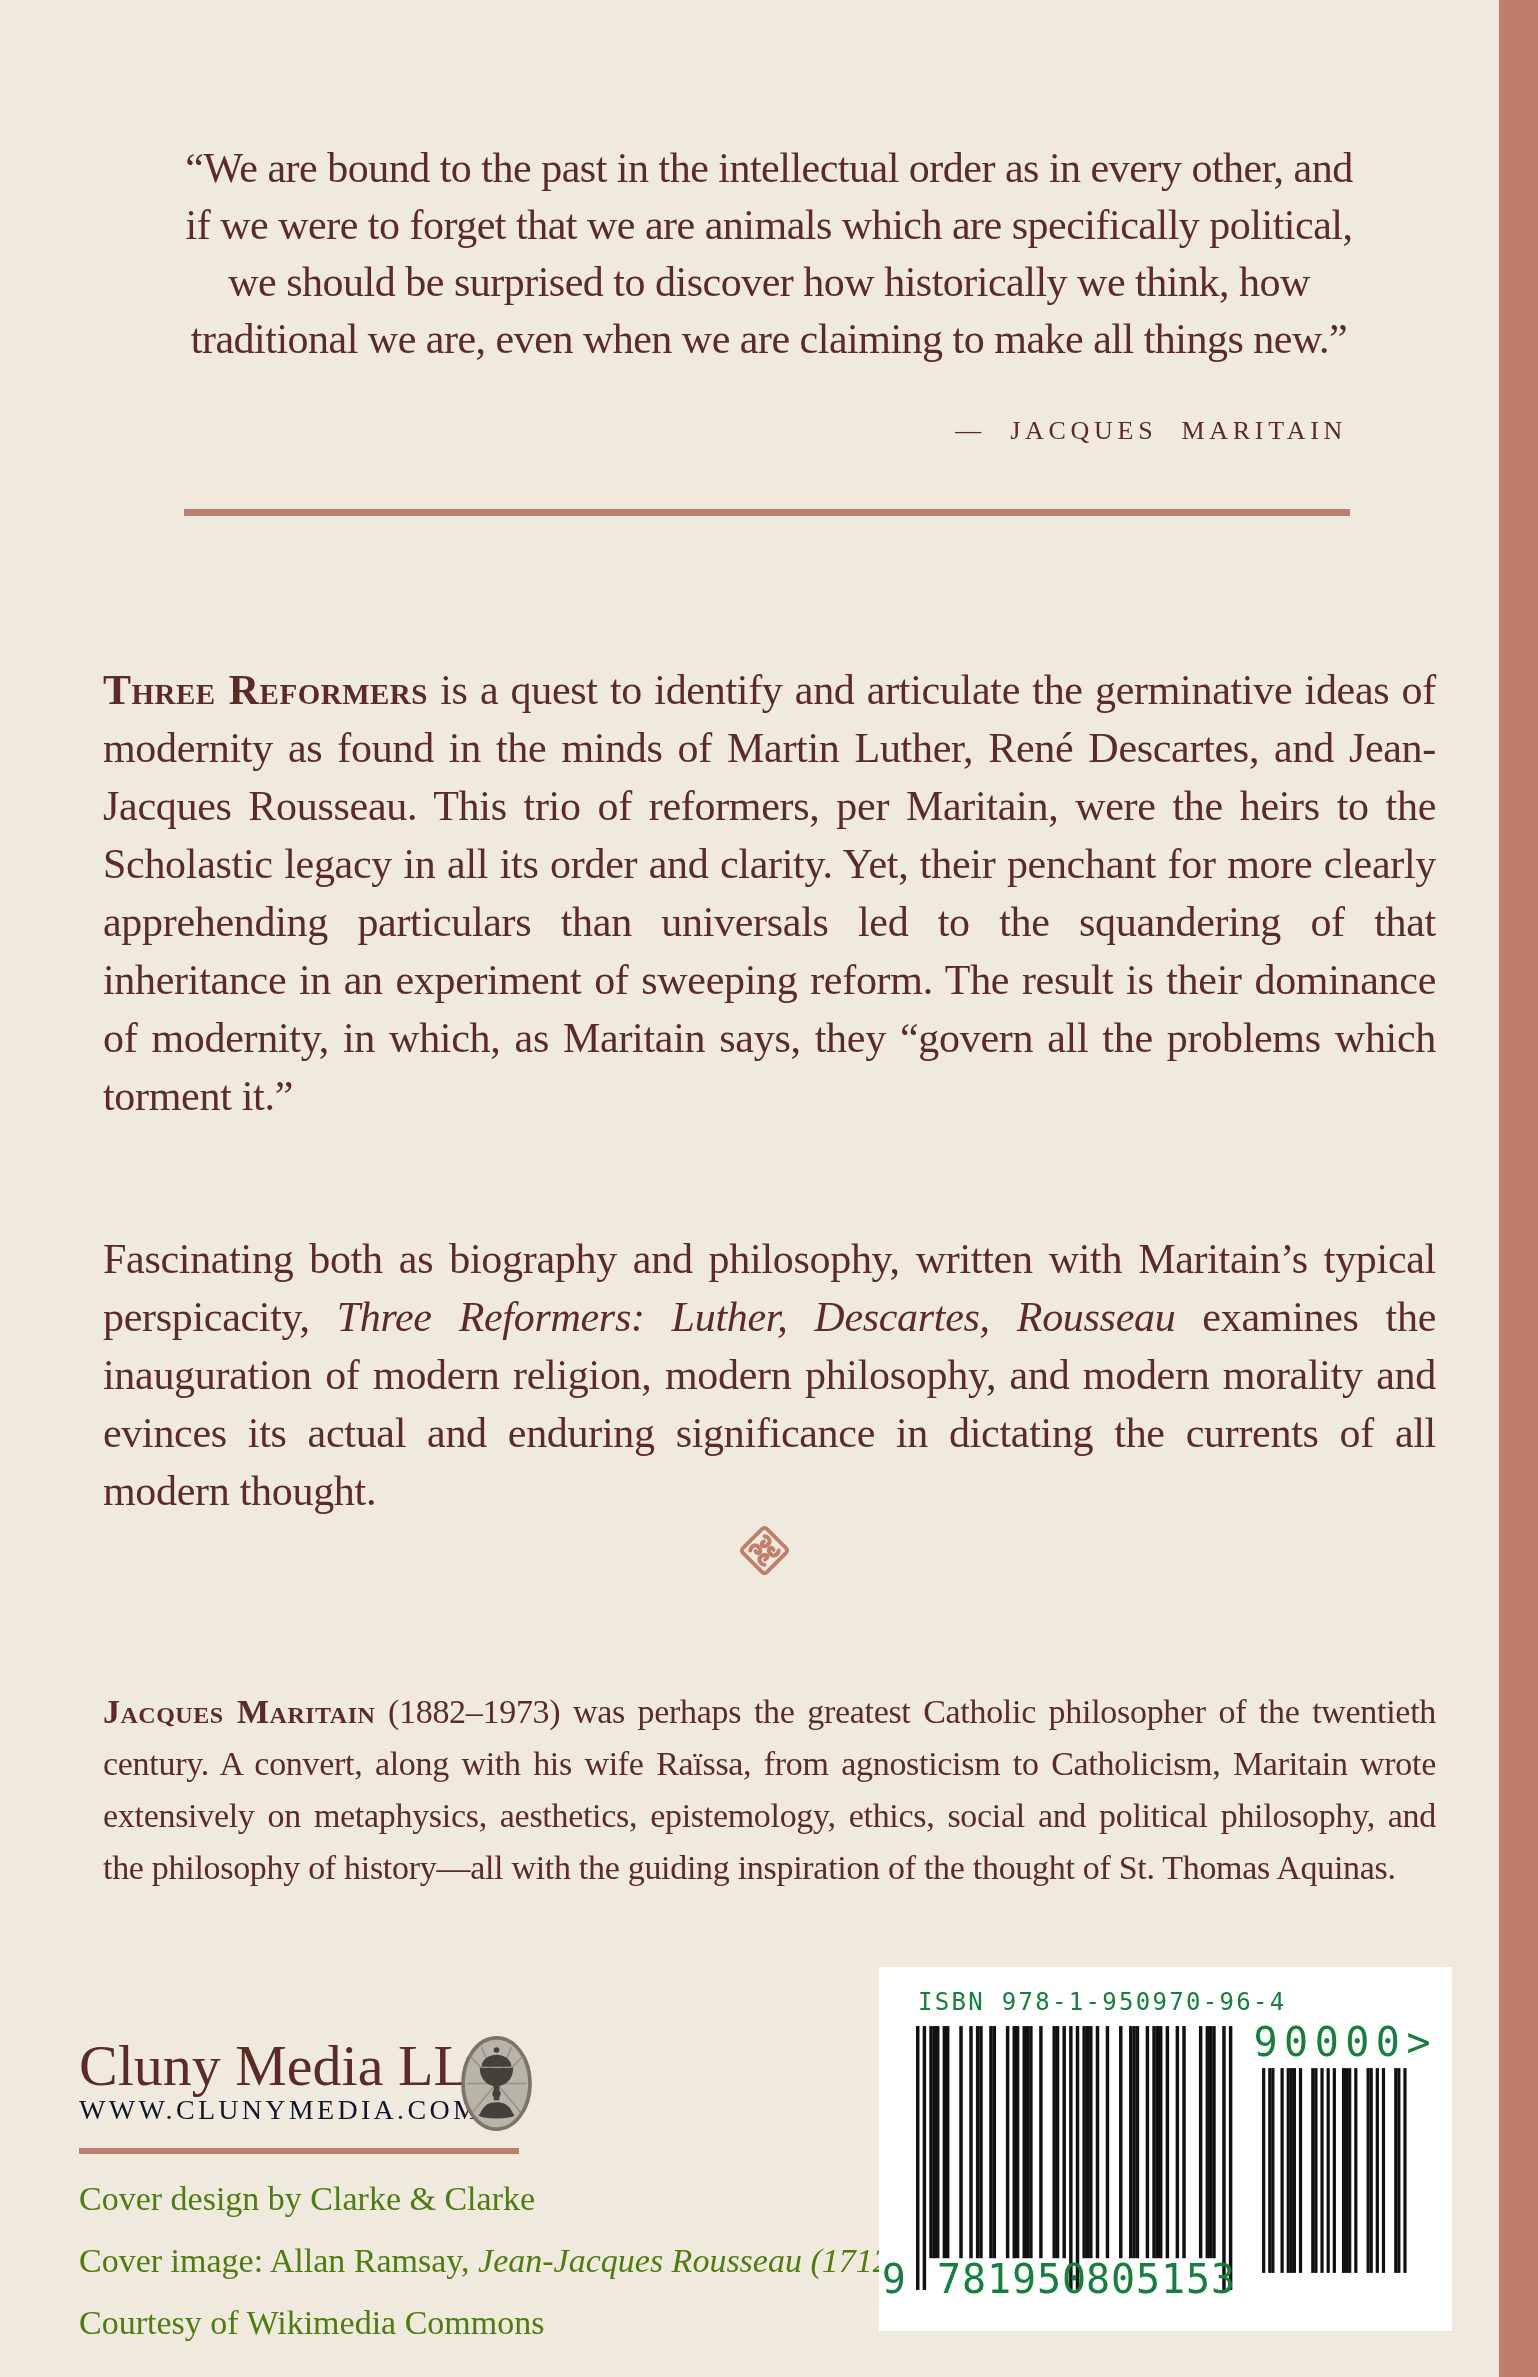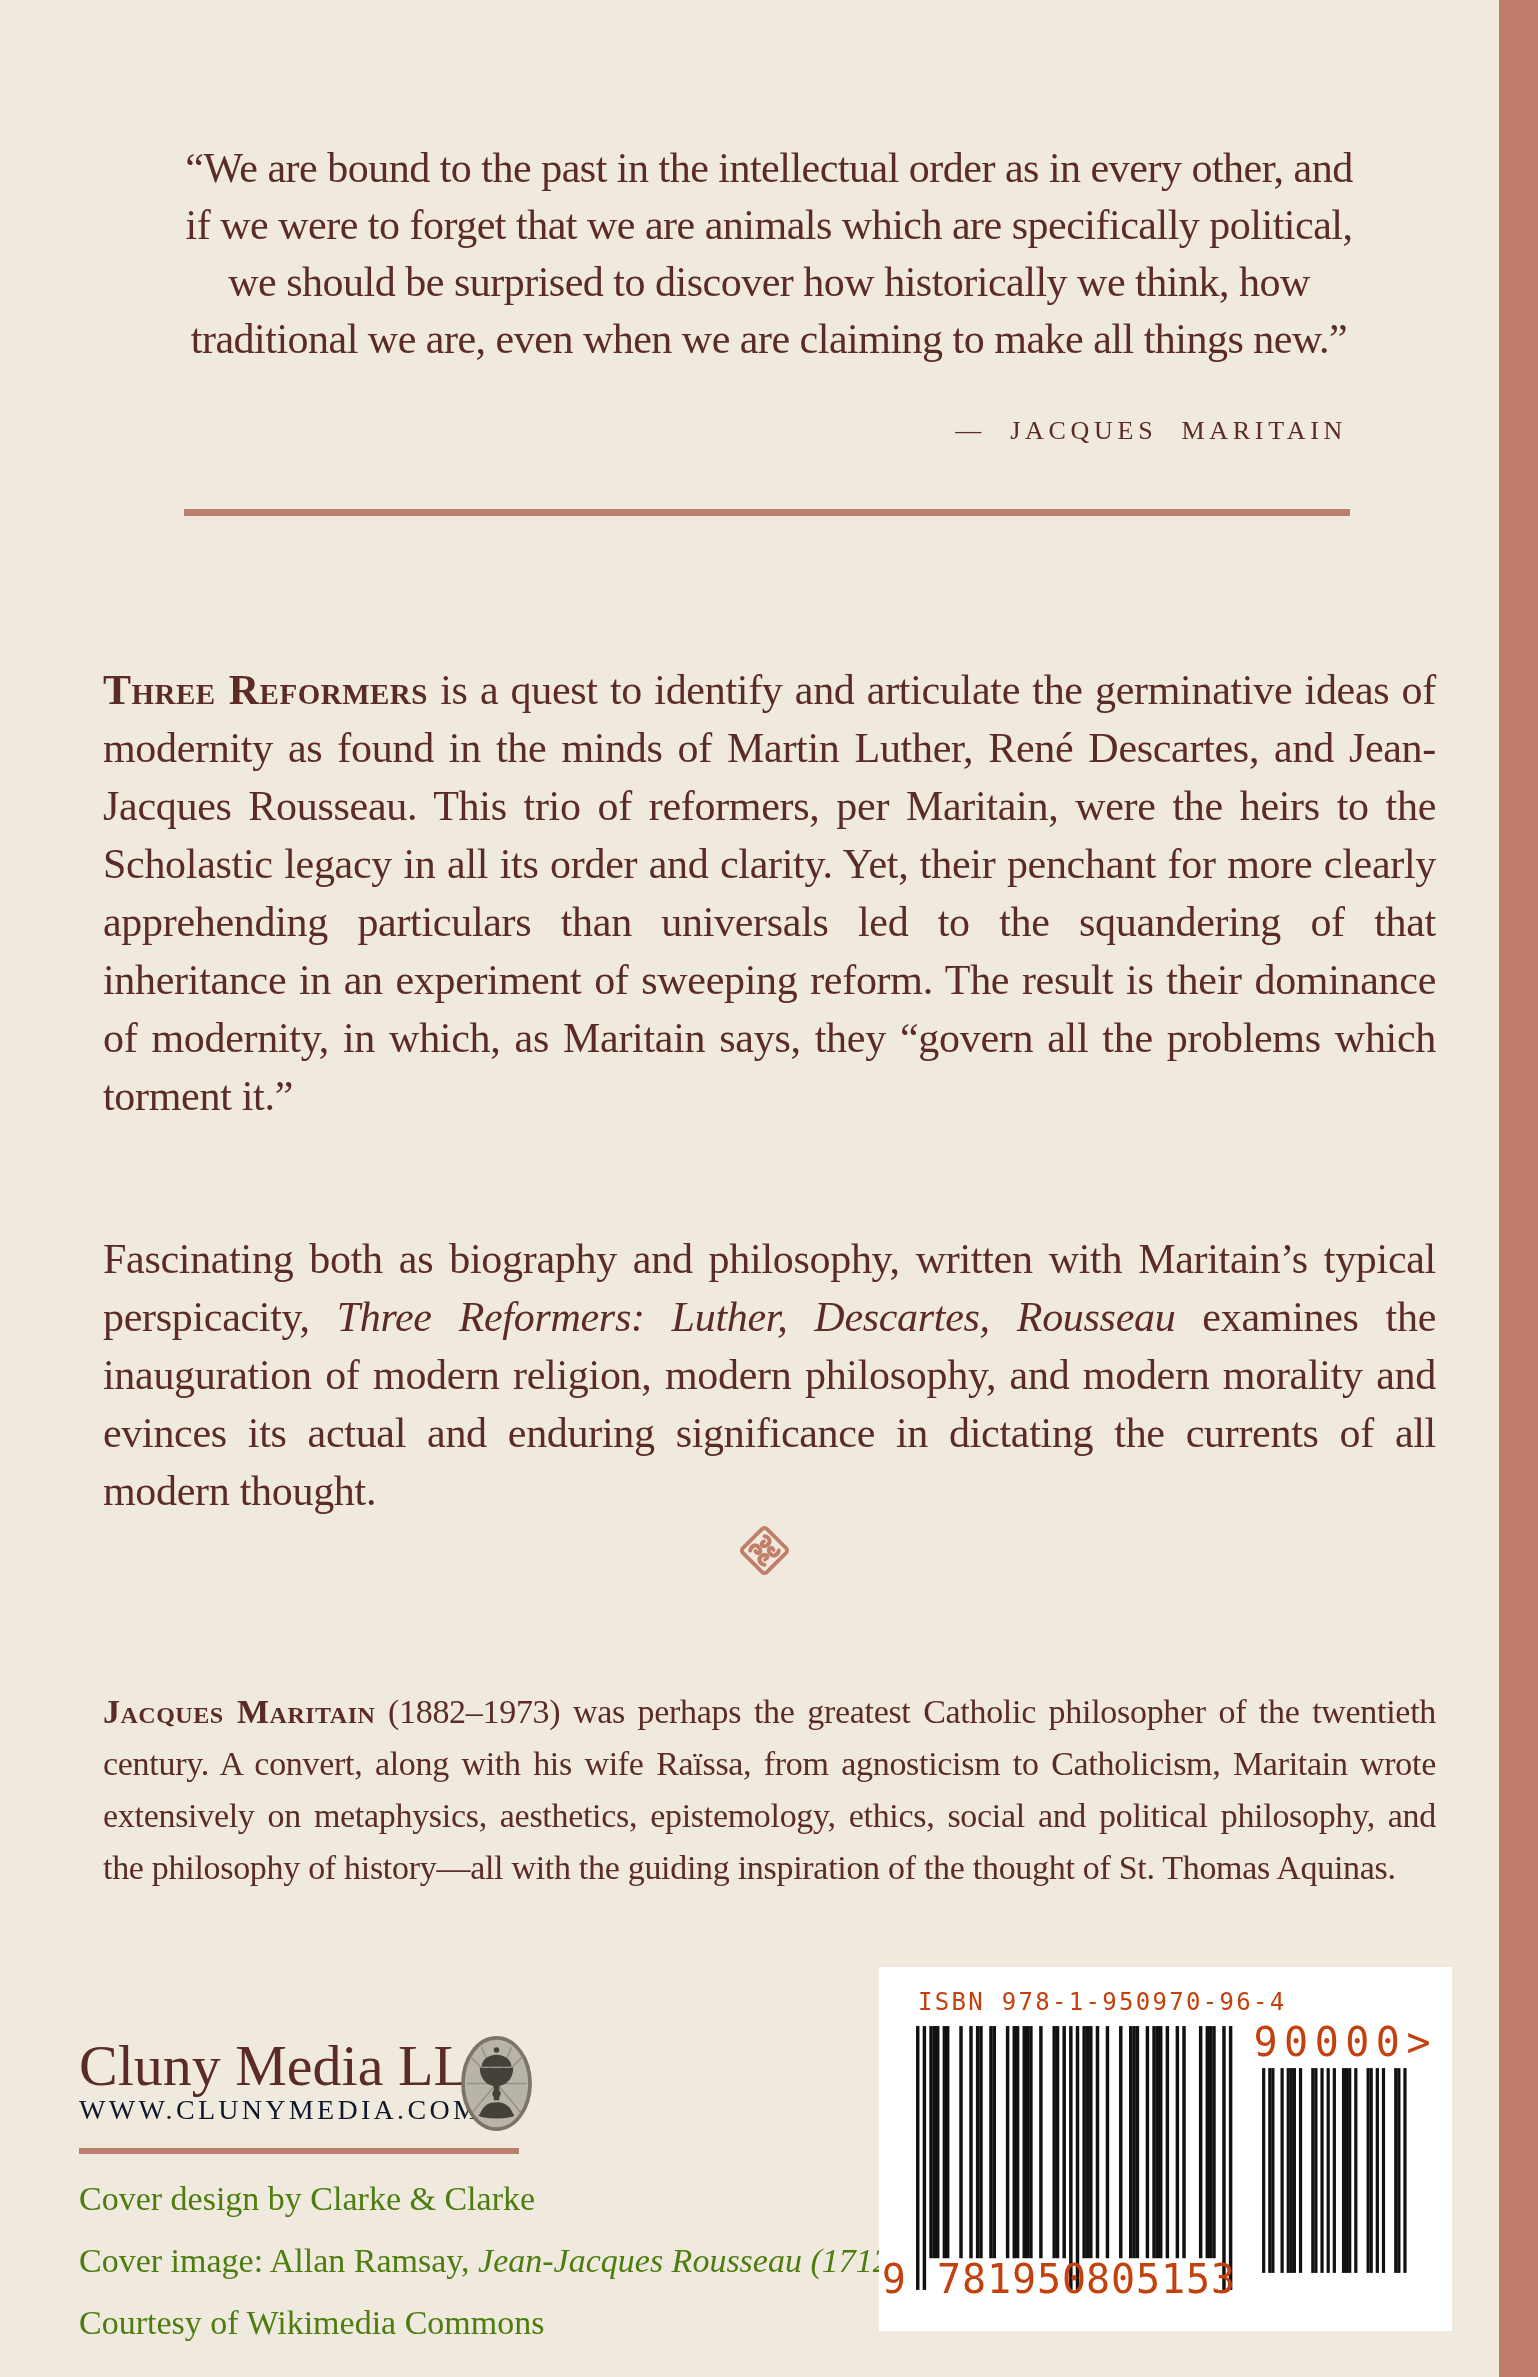--- a/index.html
+++ b/index.html
@@ -35,21 +35,21 @@
   .publisher-website{
     position:absolute;left:79px;top:2094px;font-size:28px;letter-spacing:3.3px;color:#0f172a;
   }
   .logo{position:absolute;left:461px;top:2036px;width:71px;height:95px;}
   .rule2{position:absolute;top:2148px;left:79px;width:440px;height:5.6px;background:#b9806f;}
 
   .credits{position:absolute;left:79px;top:2168px;font-size:34px;line-height:62px;color:#4d7c0f;}
   .credits div{white-space:nowrap;}
 
   .barcode-box{position:absolute;left:879px;top:1967px;width:573px;height:364px;background:#ffffff;}
-  .mono{font-family:"DejaVu Sans Mono", monospace;color:#c2410c;text-align:right;}
+  .mono{font-family:"DejaVu Sans Mono", monospace;color:#15803d;text-align:right;}
   .isbn-label{position:absolute;left:39px;top:20.5px;font-size:24px;letter-spacing:2.3px;white-space:nowrap;}
   .ean-svg{position:absolute;left:37px;top:59px;}
   .ean-digits{position:absolute;top:289px;left:0;width:392px;font-size:40px;}
   .ean-digits span{position:absolute;top:0;letter-spacing:0.9px;}
   .d-first{left:2.8px;}
   .d-g1{left:58px;}
   .d-g2{left:207px;}
   .addon-text{position:absolute;top:52px;right:15px;font-size:40px;letter-spacing:6.5px;}
   .addon-svg{position:absolute;left:380px;top:101px;}
 </style>

